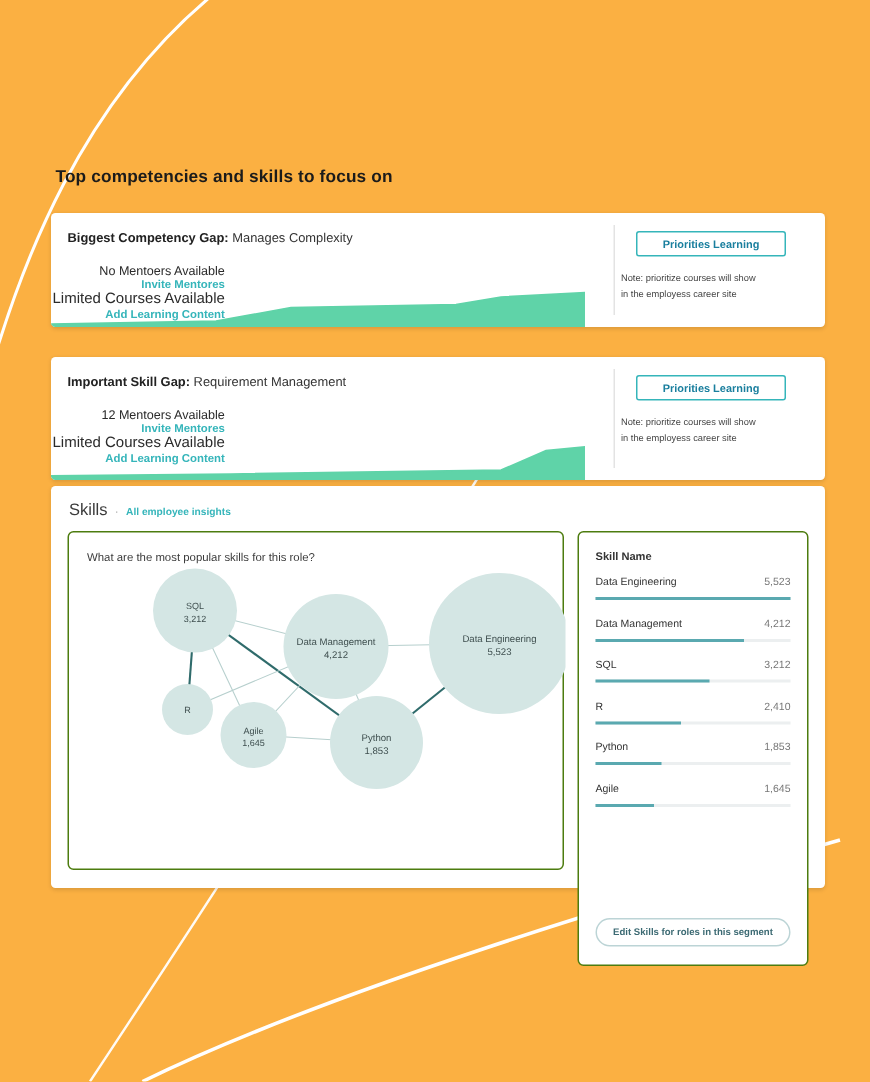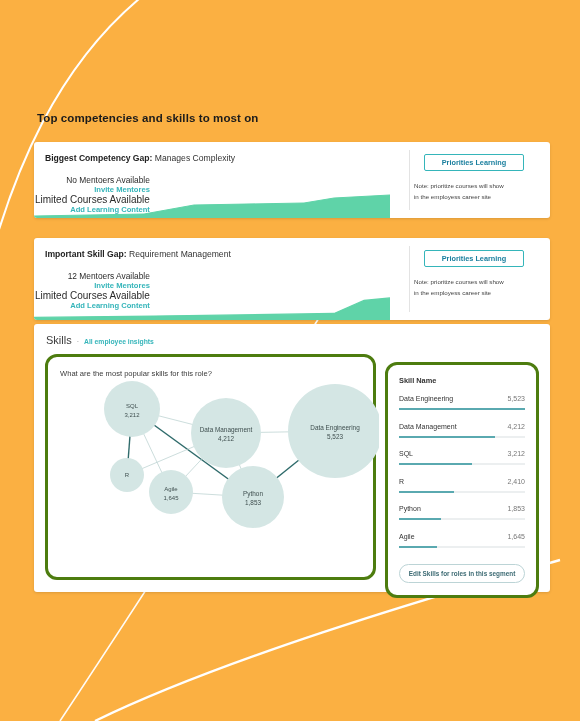--- a/index.html
+++ b/index.html
@@ -59,24 +59,24 @@
   #skills-panel {
     position: absolute; left: 34px; top: 324px; width: 516px; height: 268px;
     background: #fff; border-radius: 3px; box-shadow: 0 1px 3px rgba(0,0,0,.13);
   }
   .skills-head { position: absolute; left: 12px; top: 10px; display: flex; align-items: baseline; }
   .skills-head .h { font-size: 11px; color: #3b3b3b; }
   .skills-head .dot { font-size: 7px; color: #9a9a9a; margin: 0 5px; }
   .skills-head .sub { font-size: 6.8px; color: #35b5ba; font-weight: bold; cursor: pointer; }
 
   .inner-card {
-    position: absolute; border: 3px solid #4d7c0f; border-radius: 12px; background: #fff;
+    position: absolute; border: 1px solid #4d7c0f; border-radius: 4px; background: #fff;
   }
   #bubble-card { left: 11px; top: 30px; width: 331px; height: 226px; }
-  #list-card   { left: 351px; top: 38px; width: 154px; height: 236px; }
+  #list-card   { left: 351px; top: 30px; width: 154px; height: 290px; }
 
   .bubble-q { position: absolute; left: 12px; top: 12px; font-size: 7.6px; color: #3b3b3b; }
   #bubble-svg { position: absolute; left: 0; top: 22px; width: 331px; height: 200px; }
   .node-circle { fill: #d4e6e4; }
   .node-label { font-family: "Liberation Sans", sans-serif; fill: #3f4f4f; text-anchor: middle; }
   .edge { stroke: #b6cfcd; fill: none; }
   .edge-strong { stroke: #2f6b6b; fill: none; }
 
   .list-title { position: absolute; left: 11px; top: 11px; font-size: 7.4px; font-weight: bold; color: #333; }
   .skill-rows { position: absolute; left: 11px; top: 30px; right: 11px; }
@@ -95,21 +95,21 @@
 </style>
 </head>
 <body>
 
 <svg class="bg-curves" viewBox="0 0 580 721">
   <path d="M 150 -10 C 60 60, 10 170, -20 300" stroke="#ffffff" stroke-width="2" fill="none"></path>
   <path d="M 330 300 C 250 430, 140 600, 60 721" stroke="#ffffff" stroke-width="1.6" fill="none" opacity="0.95"></path>
   <path d="M 560 560 C 420 600, 220 660, 95 721" stroke="#ffffff" stroke-width="2.4" fill="none"></path>
 </svg>
 
-<div class="page-title">Top competencies and skills to most on</div>
+<div class="page-title">Top competencies and skills to focus on</div>
 
 <div class="gap-card" id="gap-card-1">
   <div class="gap-left">
     <div class="gap-title">
       <b>Biggest Competency Gap:</b>
       <span class="val">Manages Complexity</span>
     </div>
     <div class="gap-row">
       <span class="stat">No Mentoers Available</span>
       <span class="link">Invite Mentores</span>

